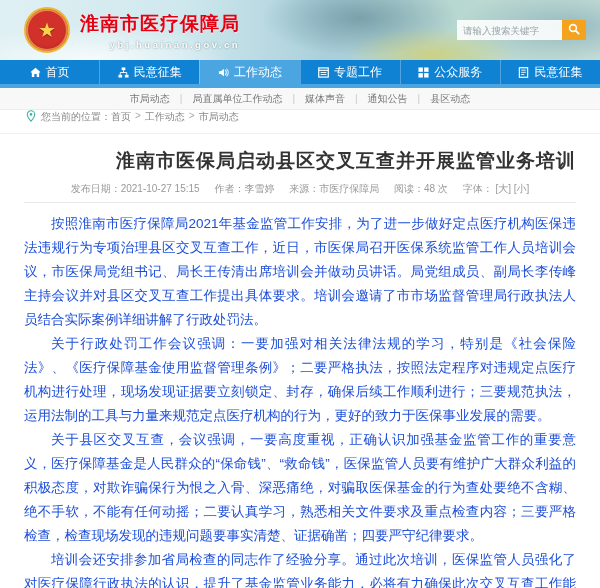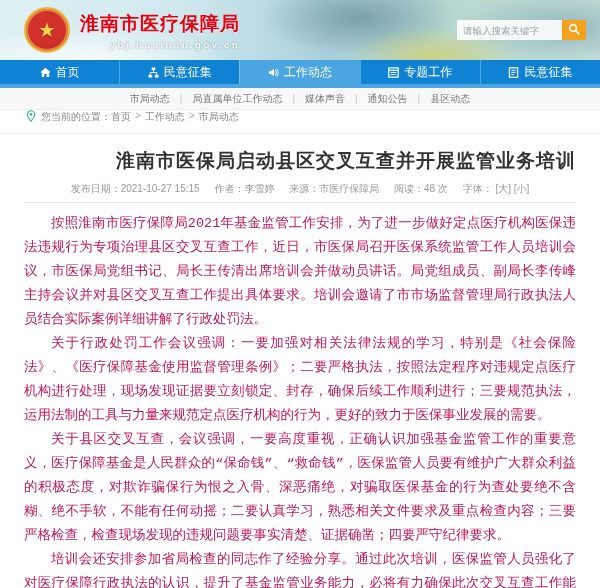--- a/index.html
+++ b/index.html
@@ -56,22 +56,22 @@
   .breadcrumb .bsep { padding:0 4px; color:#aaa; }
 
   
   .article { padding:8px 24px 0 24px; }
   .article-title { text-align:right; font-size:19px; font-weight:bold; color:#333;
     letter-spacing:1px; margin:6px 0 8px 0; }
   .article-meta { text-align:center; font-size:10px; color:#999; margin-bottom:6px; }
   .article-meta .grp { margin:0 6px; }
   .article-meta .fontctl { cursor:pointer; color:#999; }
   .meta-divider { border-bottom:1px solid #e9e9e9; margin:0 0 9px 0; }
-  .article-body p { font-size:13.5px; line-height:24px; color:#be185d; text-align:justify;
-    text-indent:2em;font-family:Liberation Mono, monospace; }
+  .article-body p { font-size:13.5px; line-height:24px; color:#1d4ed8; text-align:justify;
+    text-indent:2em; }
 </style>
 </head>
 <body>
 
 <div class="banner">
   <div class="emblem">
     <span class="star">★</span>
   </div>
   <div class="site-id">
     <div class="site-name">淮南市医疗保障局</div>
@@ -123,20 +123,31 @@
   <a class="nav-item">
     <span>
       <svg width="11" height="11" viewBox="0 0 12 12">
           <rect x="0.8" y="1" width="10.4" height="10" fill="none" stroke="#fff" stroke-width="1.3"></rect>
           <line x1="0.8" y1="3.6" x2="11.2" y2="3.6" stroke="#fff" stroke-width="1.3"></line>
           <line x1="2.8" y1="6" x2="9.2" y2="6" stroke="#fff" stroke-width="1"></line>
           <line x1="2.8" y1="8.2" x2="9.2" y2="8.2" stroke="#fff" stroke-width="1"></line>
         </svg>
     </span>
     <span>专题工作</span>
+  </a>
+  <a class="nav-item">
+    <span>
+      <svg width="11" height="11" viewBox="0 0 12 12">
+          <rect x="0.5" y="0.5" width="4.8" height="4.8" fill="#fff"></rect>
+          <rect x="6.7" y="0.5" width="4.8" height="4.8" fill="#fff"></rect>
+          <rect x="0.5" y="6.7" width="4.8" height="4.8" fill="#fff"></rect>
+          <rect x="6.7" y="6.7" width="4.8" height="4.8" fill="#fff"></rect>
+        </svg>
+    </span>
+    <span>公众服务</span>
   </a>
   <a class="nav-item">
     <span>
       <svg width="11" height="11" viewBox="0 0 12 12">
           <rect x="1.5" y="0.8" width="9" height="10.4" fill="none" stroke="#fff" stroke-width="1.3"></rect>
           <line x1="3.5" y1="3.4" x2="8.5" y2="3.4" stroke="#fff" stroke-width="1"></line>
           <line x1="3.5" y1="5.8" x2="8.5" y2="5.8" stroke="#fff" stroke-width="1"></line>
           <line x1="3.5" y1="8.2" x2="6.8" y2="8.2" stroke="#fff" stroke-width="1"></line>
         </svg>
     </span>

